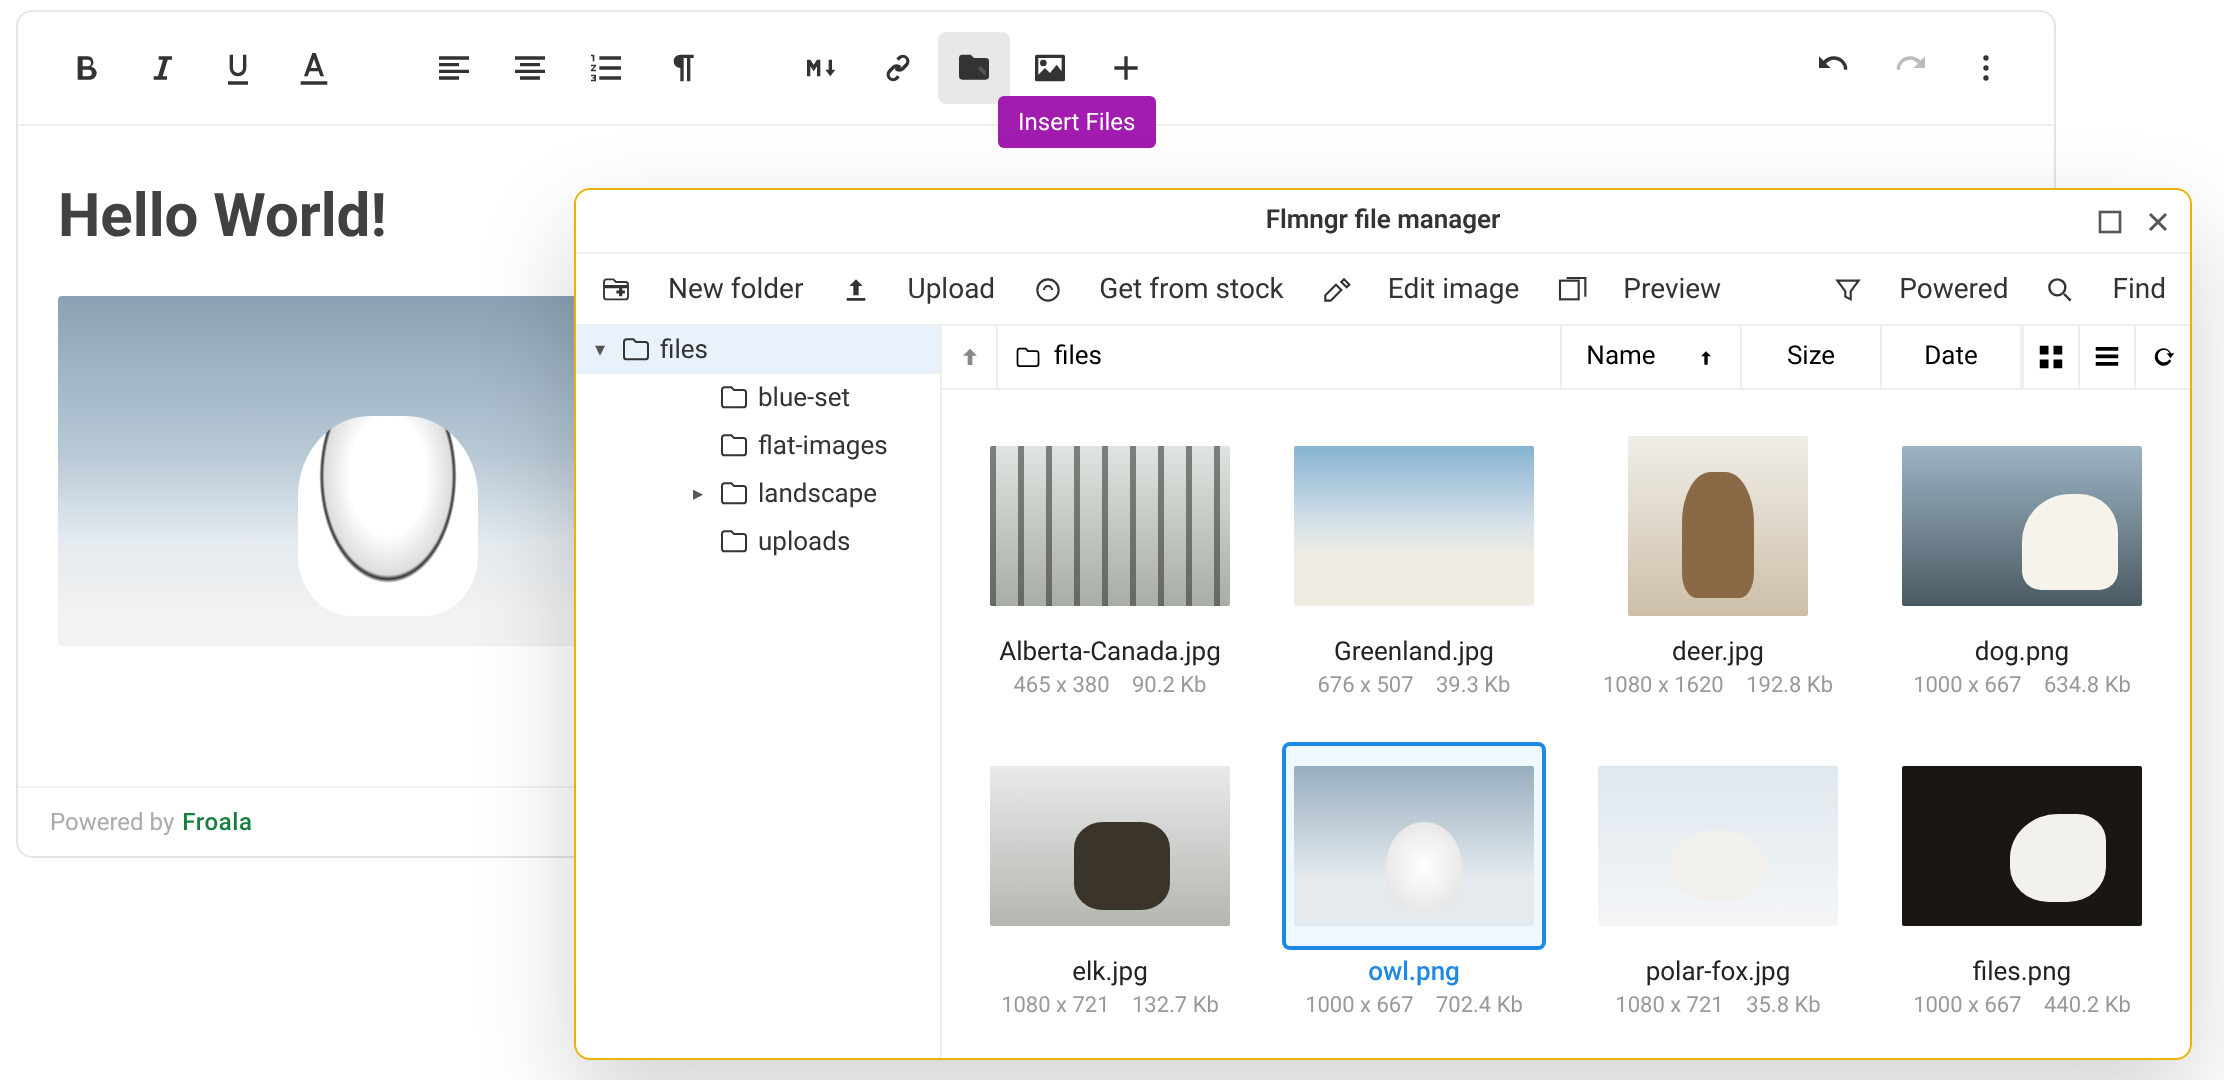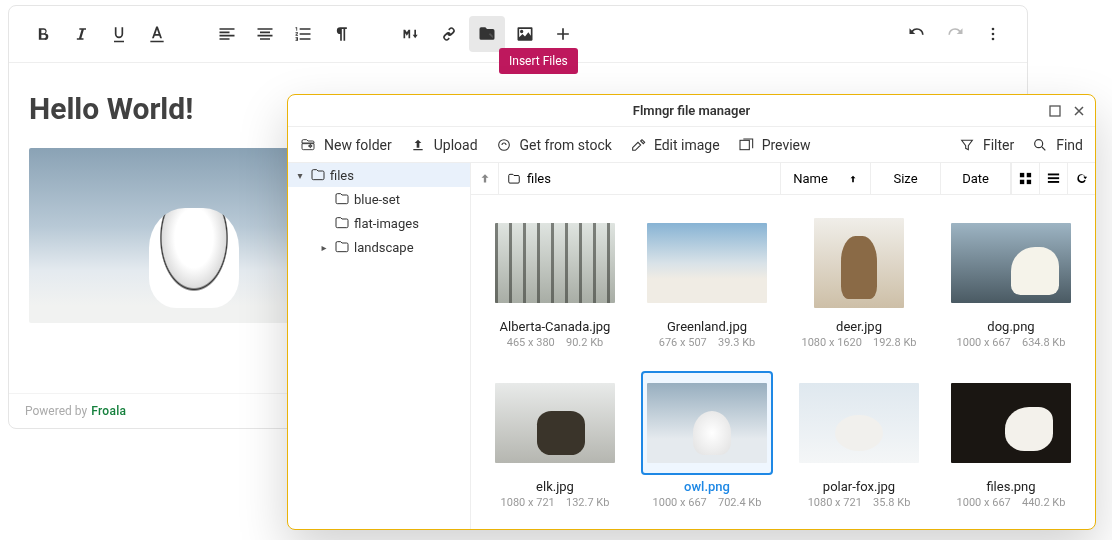--- a/index.html
+++ b/index.html
@@ -6,45 +6,45 @@
 body { font-family: -apple-system, BlinkMacSystemFont, "Segoe UI", Roboto, Arial, sans-serif; background: #fff; width: 1112px; height: 540px; overflow: hidden; position: relative; }
 
 
 .editor-panel { position: absolute; left: 8px; top: 5px; width: 1020px; border: 1px solid #e5e5e5; border-radius: 8px; background: #fff; }
 .toolbar { display: flex; align-items: center; padding: 10px 16px; border-bottom: 1px solid #eee; gap: 2px; }
 .tool-btn { width: 36px; height: 36px; display: inline-flex; align-items: center; justify-content: center; cursor: pointer; border-radius: 4px; position: relative; color: #333; }
 .tool-btn svg { width: 20px; height: 20px; }
 .tool-btn.active { background: #e8e8e8; }
 .tool-gap { width: 30px; }
 .tool-spacer { flex: 1; }
-.tooltip { position: absolute; left: 499px; top: 48px; background: #be185d; color: #fff; font-size: 12px; padding: 6px 10px; border-radius: 3px; white-space: nowrap; }
+.tooltip { position: absolute; left: 499px; top: 48px; background: #a21caf; color: #fff; font-size: 12px; padding: 6px 10px; border-radius: 3px; white-space: nowrap; }
 .editor-content { padding: 28px 20px 40px 20px; min-height: 330px; }
 .editor-content h1 { font-size: 30px; font-weight: 700; color: #414141; margin-bottom: 22px; }
 .editor-image { width: 265px; height: 175px; background: linear-gradient(180deg, #8aa2b5 0%, #b8c9d6 45%, #e4eaef 70%, #f1f2f1 90%); border-radius: 2px; position: relative; overflow: hidden; }
 .editor-image .owl-shape { position:absolute; left:120px; top:60px; width:90px; height:100px; background: radial-gradient(ellipse at 50% 30%, #fff 30%, #ddd 50%, #333 52%, #fff 54%); border-radius: 40% 40% 30% 30%; }
 .footer { padding: 10px 16px; font-size: 12px; color: #aaa; border-top: 1px solid #f3f3f3; display:flex; align-items:center; gap:4px;}
 .footer .brand { color: #15803d; font-weight: 500; letter-spacing: 0.3px;}
 
 
 .fm { position: absolute; left: 287px; top: 94px; width: 809px; height: 436px; background: #fff; border: 1px solid #eab308; border-radius: 8px; box-shadow: 0 20px 50px rgba(0,0,0,0.18); display: flex; flex-direction: column; }
 .fm-title { height: 32px; display: flex; align-items: center; justify-content: center; position: relative; border-bottom: 1px solid #eee; }
 .fm-title span { font-size: 13px; font-weight: 600; color: #333; }
 .fm-title .win-btn { position: absolute; top: 6px; width: 20px; height: 20px; display:flex; align-items:center; justify-content:center; cursor:pointer; color:#555;}
 .fm-title .maximize { right: 30px; }
 .fm-title .close { right: 6px; }
 .fm-actions { height: 36px; display: flex; align-items: center; padding: 0 12px; border-bottom: 1px solid #eee; gap: 18px; font-size: 14px; color: #333; }
-.fm-act { display: inline-flex; align-items: center; gap: 8px; cursor: pointer; }
+.fm-act { display: inline-flex; align-items: center; gap: 18px; cursor: pointer; }
 .fm-act svg { width: 16px; height: 16px; }
 .fm-body { flex: 1; display: flex; overflow: hidden; }
 .fm-tree { width: 183px; border-right: 1px solid #eee; overflow-y: auto; }
 .tree-row { display: flex; align-items: center; height: 24px; padding-left: 6px; font-size: 13px; color: #333; cursor: pointer; gap: 4px; }
 .tree-row.selected { background: #e9f1fb; }
 .tree-row .chev { width: 12px; display:inline-flex; justify-content:center; font-size:10px; color:#555;}
 .tree-row .fld { width: 16px; height: 16px; }
-.tree-row.depth1 { padding-left: 30px; }
+.tree-row.depth1 { padding-left: 30px; margin-left: 25px; }
 .fm-main { flex: 1; display: flex; flex-direction: column; }
 .fm-bar { height: 32px; display: flex; align-items: stretch; border-bottom: 1px solid #eee; }
 .fm-bar .up { width: 28px; display:flex; align-items:center; justify-content:center; border-right:1px solid #eee; color:#888; cursor:pointer;}
 .fm-bar .bc { flex: 1; display:flex; align-items:center; padding-left:8px; font-size:13px; gap:6px; border-right:1px solid #eee;}
 .fm-bar .sort { width: 70px; display:flex; align-items:center; justify-content:center; font-size:13px; border-right:1px solid #eee; cursor:pointer; gap:20px;}
 .fm-bar .sort.name { width: 90px; }
 .fm-bar .view { width: 28px; display:flex; align-items:center; justify-content:center; border-left:1px solid #eee; cursor:pointer;}
 .fm-grid { flex:1; padding: 16px 10px; display: grid; grid-template-columns: repeat(4, 1fr); gap: 18px 4px; overflow-y:auto; }
 .fm-item { display:flex; flex-direction:column; align-items:center; }
 .thumb-wrap { width: 132px; height: 104px; display:flex; align-items:center; justify-content:center; border: 2px solid transparent; border-radius:4px; padding:4px;}
@@ -218,21 +218,21 @@
           <rect x="3" y="5" width="14" height="14" fill="none" stroke="currentColor" stroke-width="1.6"></rect>
           <path d="M8 3h14v14" fill="none" stroke="currentColor" stroke-width="1.6"></path>
         </svg>
         <span>Preview</span>
       </span>
     <span class="tool-spacer"></span>
     <span class="fm-act">
         <svg viewBox="0 0 24 24">
           <path d="M4 5h16l-6 8v6l-4-2v-4L4 5z" fill="none" stroke="currentColor" stroke-width="1.6"></path>
         </svg>
-        <span>Filter</span>
+        <span>Powered</span>
       </span>
     <span class="fm-act">
         <svg viewBox="0 0 24 24">
           <circle cx="10" cy="10" r="6" fill="none" stroke="currentColor" stroke-width="1.8"></circle>
           <path d="M15 15l5 5" stroke="currentColor" stroke-width="1.8"></path>
         </svg>
         <span>Find</span>
       </span>
   </div>
   <div class="fm-body">
@@ -259,20 +259,27 @@
             </svg>
             <span>flat-images</span>
           </div>
           <div class="tree-row depth1">
             <span class="chev">▸</span>
             <svg class="fld" viewBox="0 0 24 24">
               <path d="M3 6a2 2 0 0 1 2-2h5l2 2h7a2 2 0 0 1 2 2v9a2 2 0 0 1-2 2H5a2 2 0 0 1-2-2V6z" fill="none" stroke="currentColor" stroke-width="1.5"></path>
             </svg>
             <span>landscape</span>
           </div>
+          <div class="tree-row depth1">
+            <span class="chev"></span>
+            <svg class="fld" viewBox="0 0 24 24">
+              <path d="M3 6a2 2 0 0 1 2-2h5l2 2h7a2 2 0 0 1 2 2v9a2 2 0 0 1-2 2H5a2 2 0 0 1-2-2V6z" fill="none" stroke="currentColor" stroke-width="1.5"></path>
+            </svg>
+            <span>uploads</span>
+          </div>
         </div>
     </div>
     <div class="fm-main">
       <div class="fm-bar">
         <span class="up">
             <svg width="14" height="14" viewBox="0 0 24 24">
               <path d="M12 4l6 6h-4v8h-4v-8H6l6-6z"></path>
             </svg>
           </span>
         <span class="bc">

